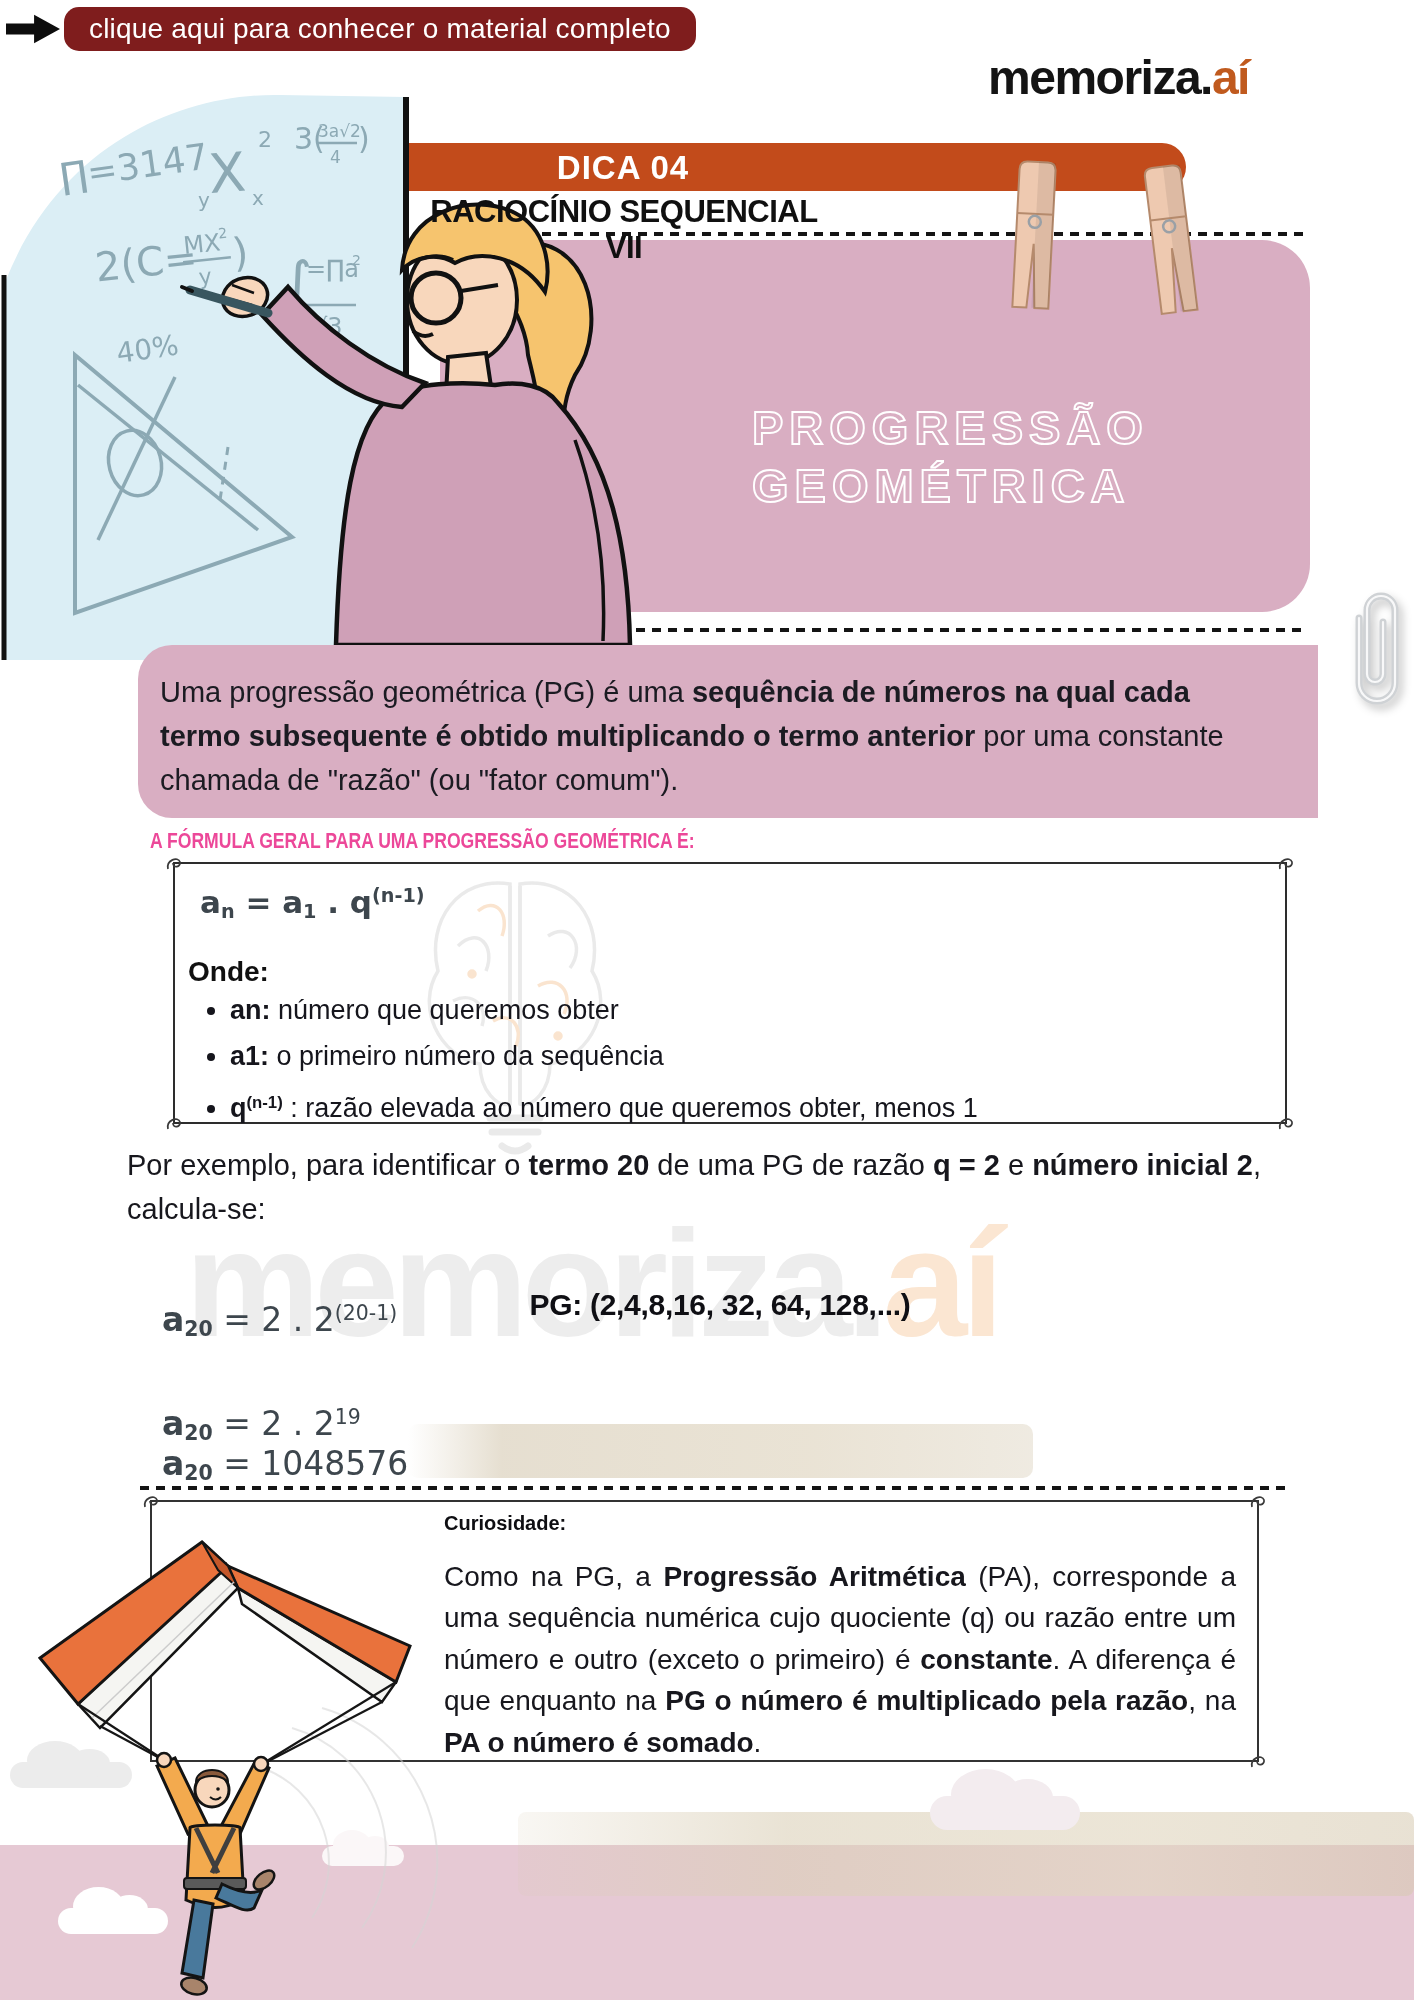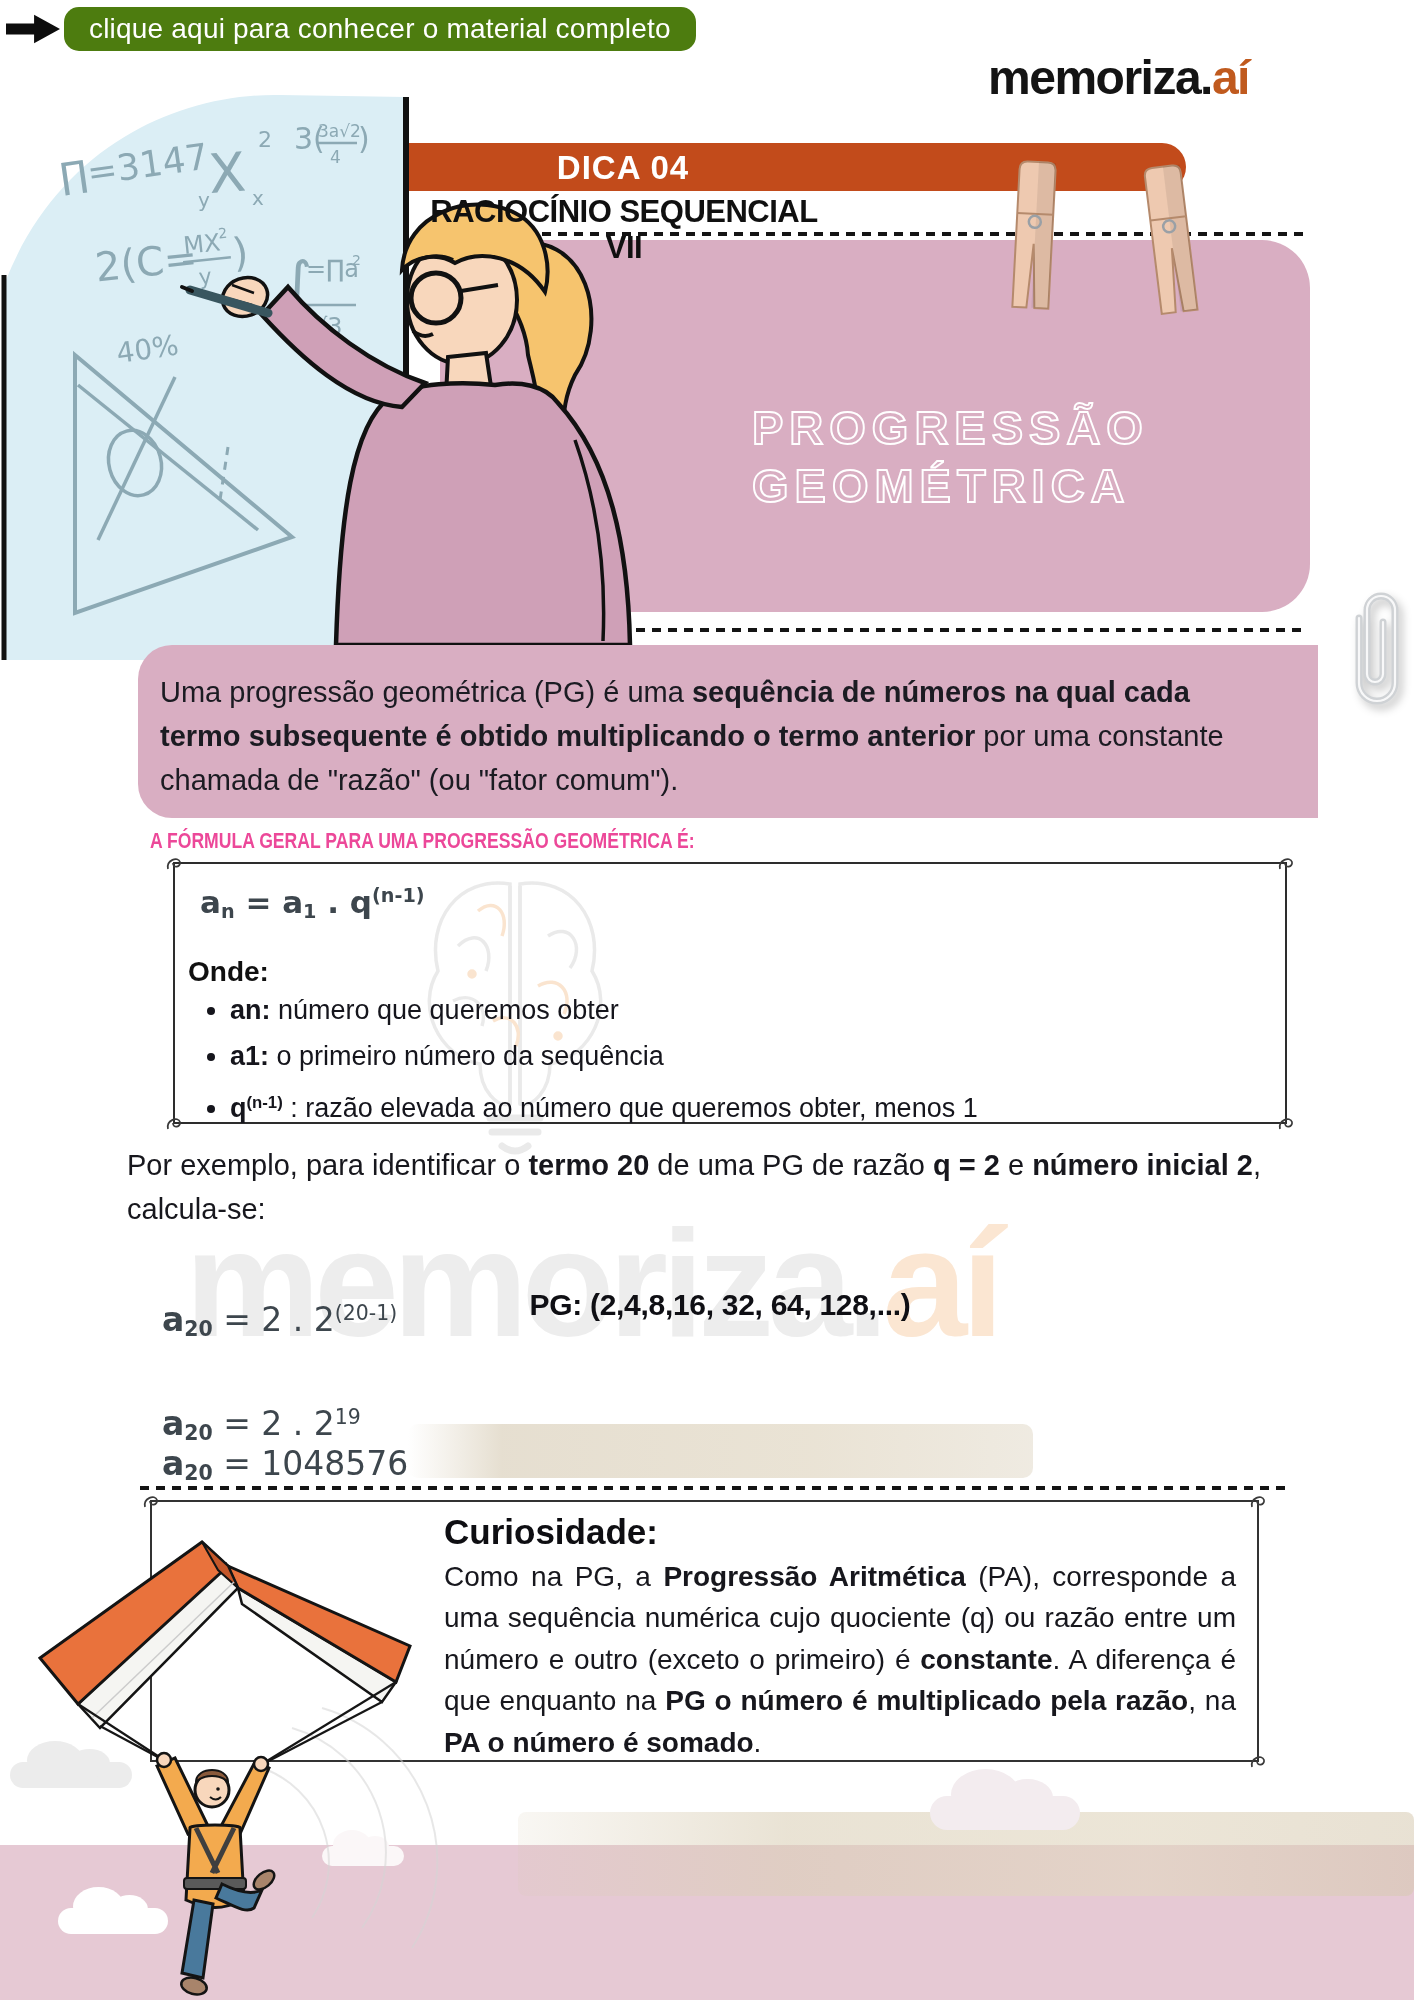--- a/index.html
+++ b/index.html
@@ -7,21 +7,21 @@
           font-family:"Liberation Sans",sans-serif;color:#111;}
   .abs{position:absolute;}
   b{font-weight:700;}
   sub{font-size:.62em;vertical-align:-0.25em;}
   sup{font-size:.62em;vertical-align:0.55em;}
 
   
   #arrow-icon{left:6px;top:12px;width:54px;height:34px;background:#0d0d0d;
     clip-path:polygon(0 34%,52% 34%,52% 8%,100% 50%,52% 92%,52% 66%,0 66%);z-index:6;}
   #cta-pill{left:64px;top:7px;height:44px;line-height:44px;padding:0 25px;border-radius:15px;
-    background:#4d7c0f;color:#fff;font-size:28px;font-weight:500;letter-spacing:.2px;z-index:6;cursor:pointer;}
+    background:#7f1d1d;color:#fff;font-size:28px;font-weight:500;letter-spacing:.2px;z-index:6;cursor:pointer;}
   #logo{left:988px;top:50px;font-size:48px;font-weight:800;letter-spacing:-1.5px;z-index:6;}
   #logo .lg-black{color:#141414;} #logo .lg-accent{color:#c05a1e;}
 
   
   #banner{left:230px;top:143px;width:956px;height:48px;background:#c24b1b;border-radius:0 24px 24px 0;z-index:1;}
   #dica{left:433px;top:149px;width:380px;text-align:center;font-size:33px;font-weight:900;color:#fff;letter-spacing:1px;z-index:4;}
   #raciocinio{left:428px;top:194px;width:392px;text-align:center;font-size:31px;font-weight:800;color:#101010;letter-spacing:-.5px;z-index:4;}
 
   .dash{height:4px;background:repeating-linear-gradient(90deg,#141414 0 9px,transparent 9px 16px);z-index:1;}
   #dash1{left:430px;top:232px;width:878px;}
@@ -60,21 +60,21 @@
 
   #example{left:127px;top:1144px;width:1160px;font-size:29px;line-height:1.5;color:#17171d;z-index:2;}
   #pg-line{left:420px;top:1240px;width:600px;text-align:center;font-size:30px;font-weight:800;
     letter-spacing:-.3px;color:#0f0f14;z-index:2;margin-top:48px;}
   #watermark-big{left:185px;top:1196px;font-size:152px;font-weight:800;letter-spacing:-6px;
     color:#ededed;z-index:0;white-space:nowrap;}
   #watermark-big .wm-accent{color:#fbe6d2;}
   .math-line{left:162px;font-size:33px;color:#3d464d;z-index:2;font-family:"DejaVu Sans",sans-serif;}
   #math-1{top:1300px;} #math-2{top:1404px;} #math-3{top:1444px;}
 
-  #curiosity-title{left:444px;top:1512px;font-size:35px;font-weight:800;color:#0e0e12;z-index:3;}
+  #curiosity-title{left:444px;top:1512px;font-size:20px;font-weight:800;color:#0e0e12;z-index:3;}
   #curiosity-text{left:444px;top:1556px;width:792px;font-size:28px;line-height:1.48;
     text-align:justify;color:#17171d;z-index:3;}
 
   #bottom-pink{left:0;top:1845px;width:1414px;height:155px;background:#e6c9d4;z-index:0;}
   #strip-mid{left:408px;top:1424px;width:625px;height:54px;border-radius:10px;z-index:0;
     background:linear-gradient(90deg,rgba(209,196,170,0),rgba(209,196,170,.55) 15%,rgba(221,210,187,.62) 65%,rgba(209,196,170,.35));}
   #strip-bottom{left:518px;top:1812px;width:896px;height:84px;border-radius:8px;z-index:1;
     background:linear-gradient(90deg,rgba(214,201,176,.15),rgba(219,208,184,.6) 30%,rgba(226,216,194,.66) 70%,rgba(214,201,176,.55));}
 
   .cloud{position:absolute;border-radius:40px;z-index:1;}

